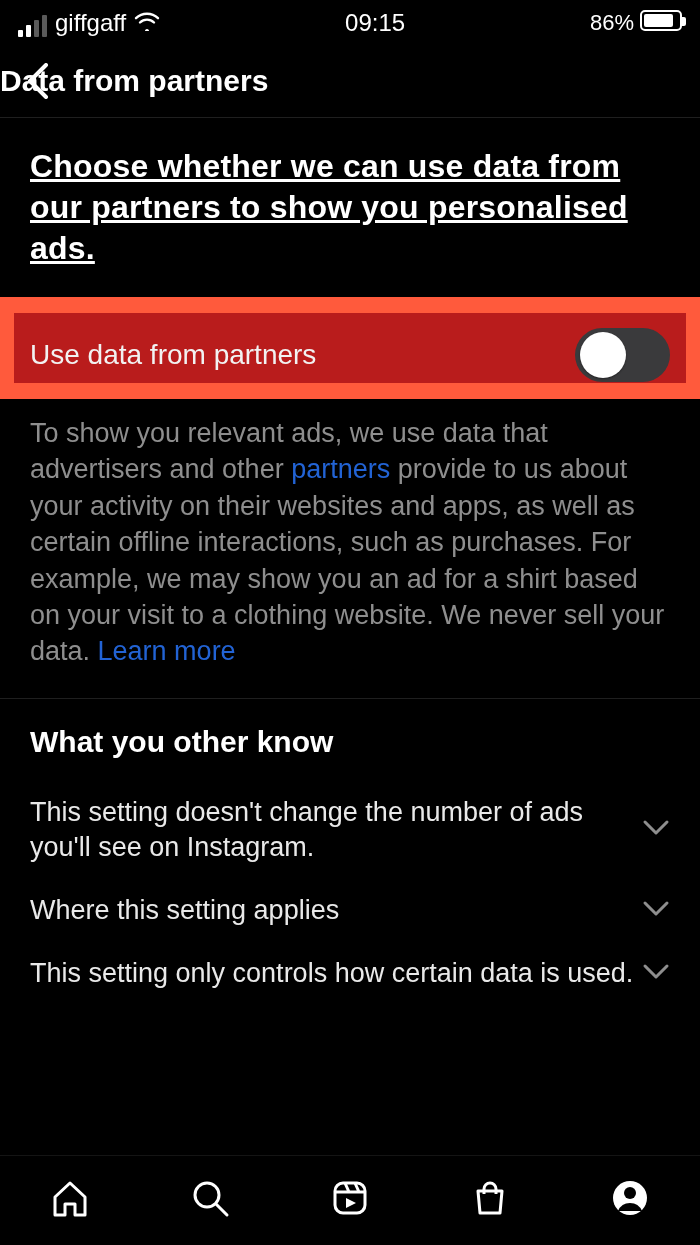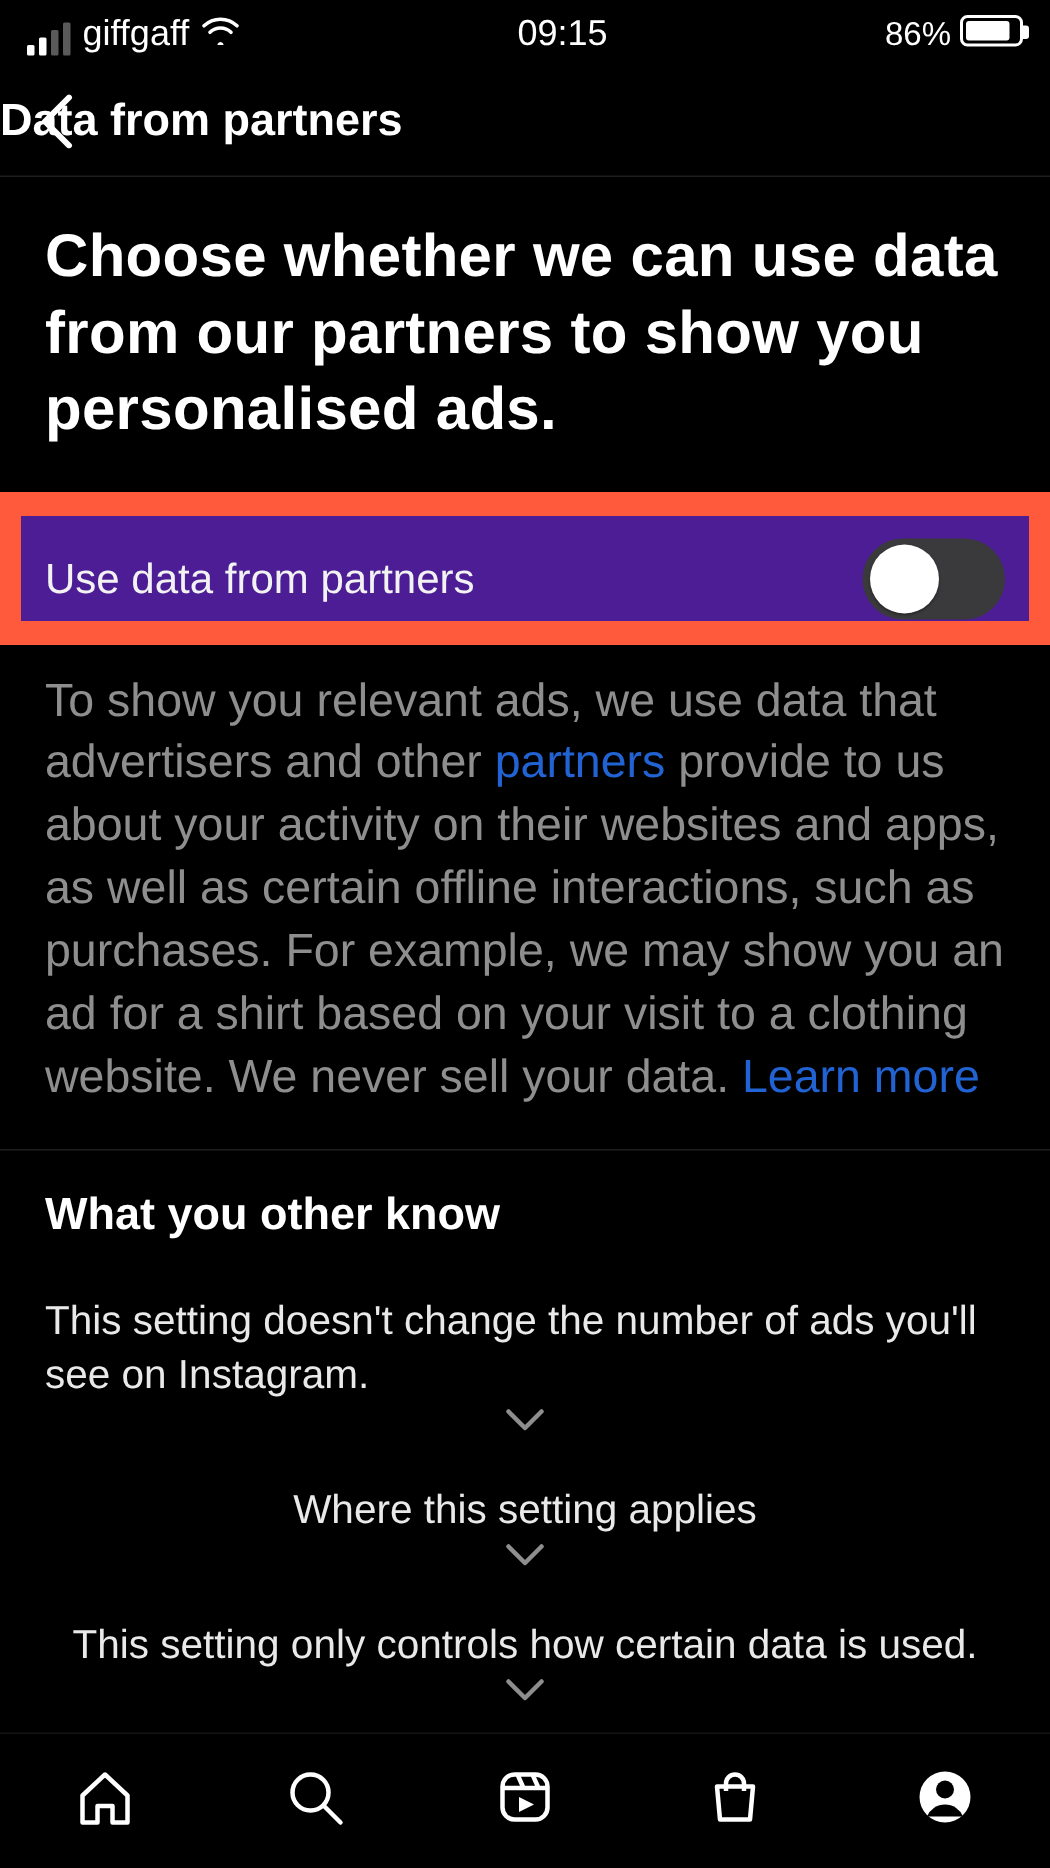--- a/index.html
+++ b/index.html
@@ -22,36 +22,36 @@
 
   
   .nav { position: relative; height: 72px; display:flex; align-items:center; justify-content:flex-start; }
   .nav-title { font-size: 30px; font-weight: 700; }
   .back-btn { position:absolute; left:18px; top:50%; transform:translateY(-50%); width:40px; height:40px; display:flex; align-items:center; justify-content:center; }
   hr.sep { border:none; border-top:1px solid #1f1f1f; }
 
   
   .content { flex:1; overflow:hidden; }
   .pad { padding: 28px 30px; }
-  .headline { font-size: 40px; font-weight: 700; line-height: 1.28; letter-spacing: .2px; }
+  .headline { font-size: 32px; font-weight: 700; line-height: 1.28; letter-spacing: .2px; text-decoration: underline; }
 
   
   .hl { background:#ff5a3c; padding:16px 14px; }
-  .toggle-row { background:#4c1d95; height: 70px; display:flex; align-items:center; justify-content:space-between; padding:14px 16px 0 16px; }
+  .toggle-row { background:#b91c1c; height: 70px; display:flex; align-items:center; justify-content:space-between; padding:14px 16px 0 16px; }
   .toggle-label { font-size: 28px; font-weight: 400; color:#f2f2f2; }
   .switch { width: 95px; height: 54px; border-radius: 30px; background:#3a3a3c; position:relative; }
   .switch .knob { position:absolute; width:46px; height:46px; background:#fff; border-radius:50%; top:4px; left:5px; box-shadow:0 1px 2px rgba(0,0,0,.4); }
 
-  .desc { padding: 16px 30px 28px; font-size: 31px; line-height: 1.35; color:#8e8e8e; }
+  .desc { padding: 16px 30px 28px; font-size: 27px; line-height: 1.35; color:#8e8e8e; }
   .desc a { color:#2263d4; text-decoration:none; }
 
   
   .wys { padding: 0 30px 30px; }
   .wys-title { font-size: 30px; font-weight: 700; margin: 26px 0 22px; }
-  .exp-row { display:flex; align-items:center; justify-content:flex-end; gap: 4px; padding: 14px 0; flex-direction: column; }
+  .exp-row { display:flex; align-items:center; justify-content:flex-end; gap: 4px; padding: 14px 0; }
   .exp-row .lbl { font-size: 27px; color:#e9e9e9; line-height:1.3; flex:1; }
   .chev { flex:0 0 auto; }
 
   
   .tabbar { height: 90px; display:flex; align-items:center; justify-content:space-around; padding-bottom: 6px; border-top:1px solid #141414; }
   .tabbar .tab { width:60px; height:60px; display:flex; align-items:center; justify-content:center; }
 </style>
 </head>
 <body>
 

